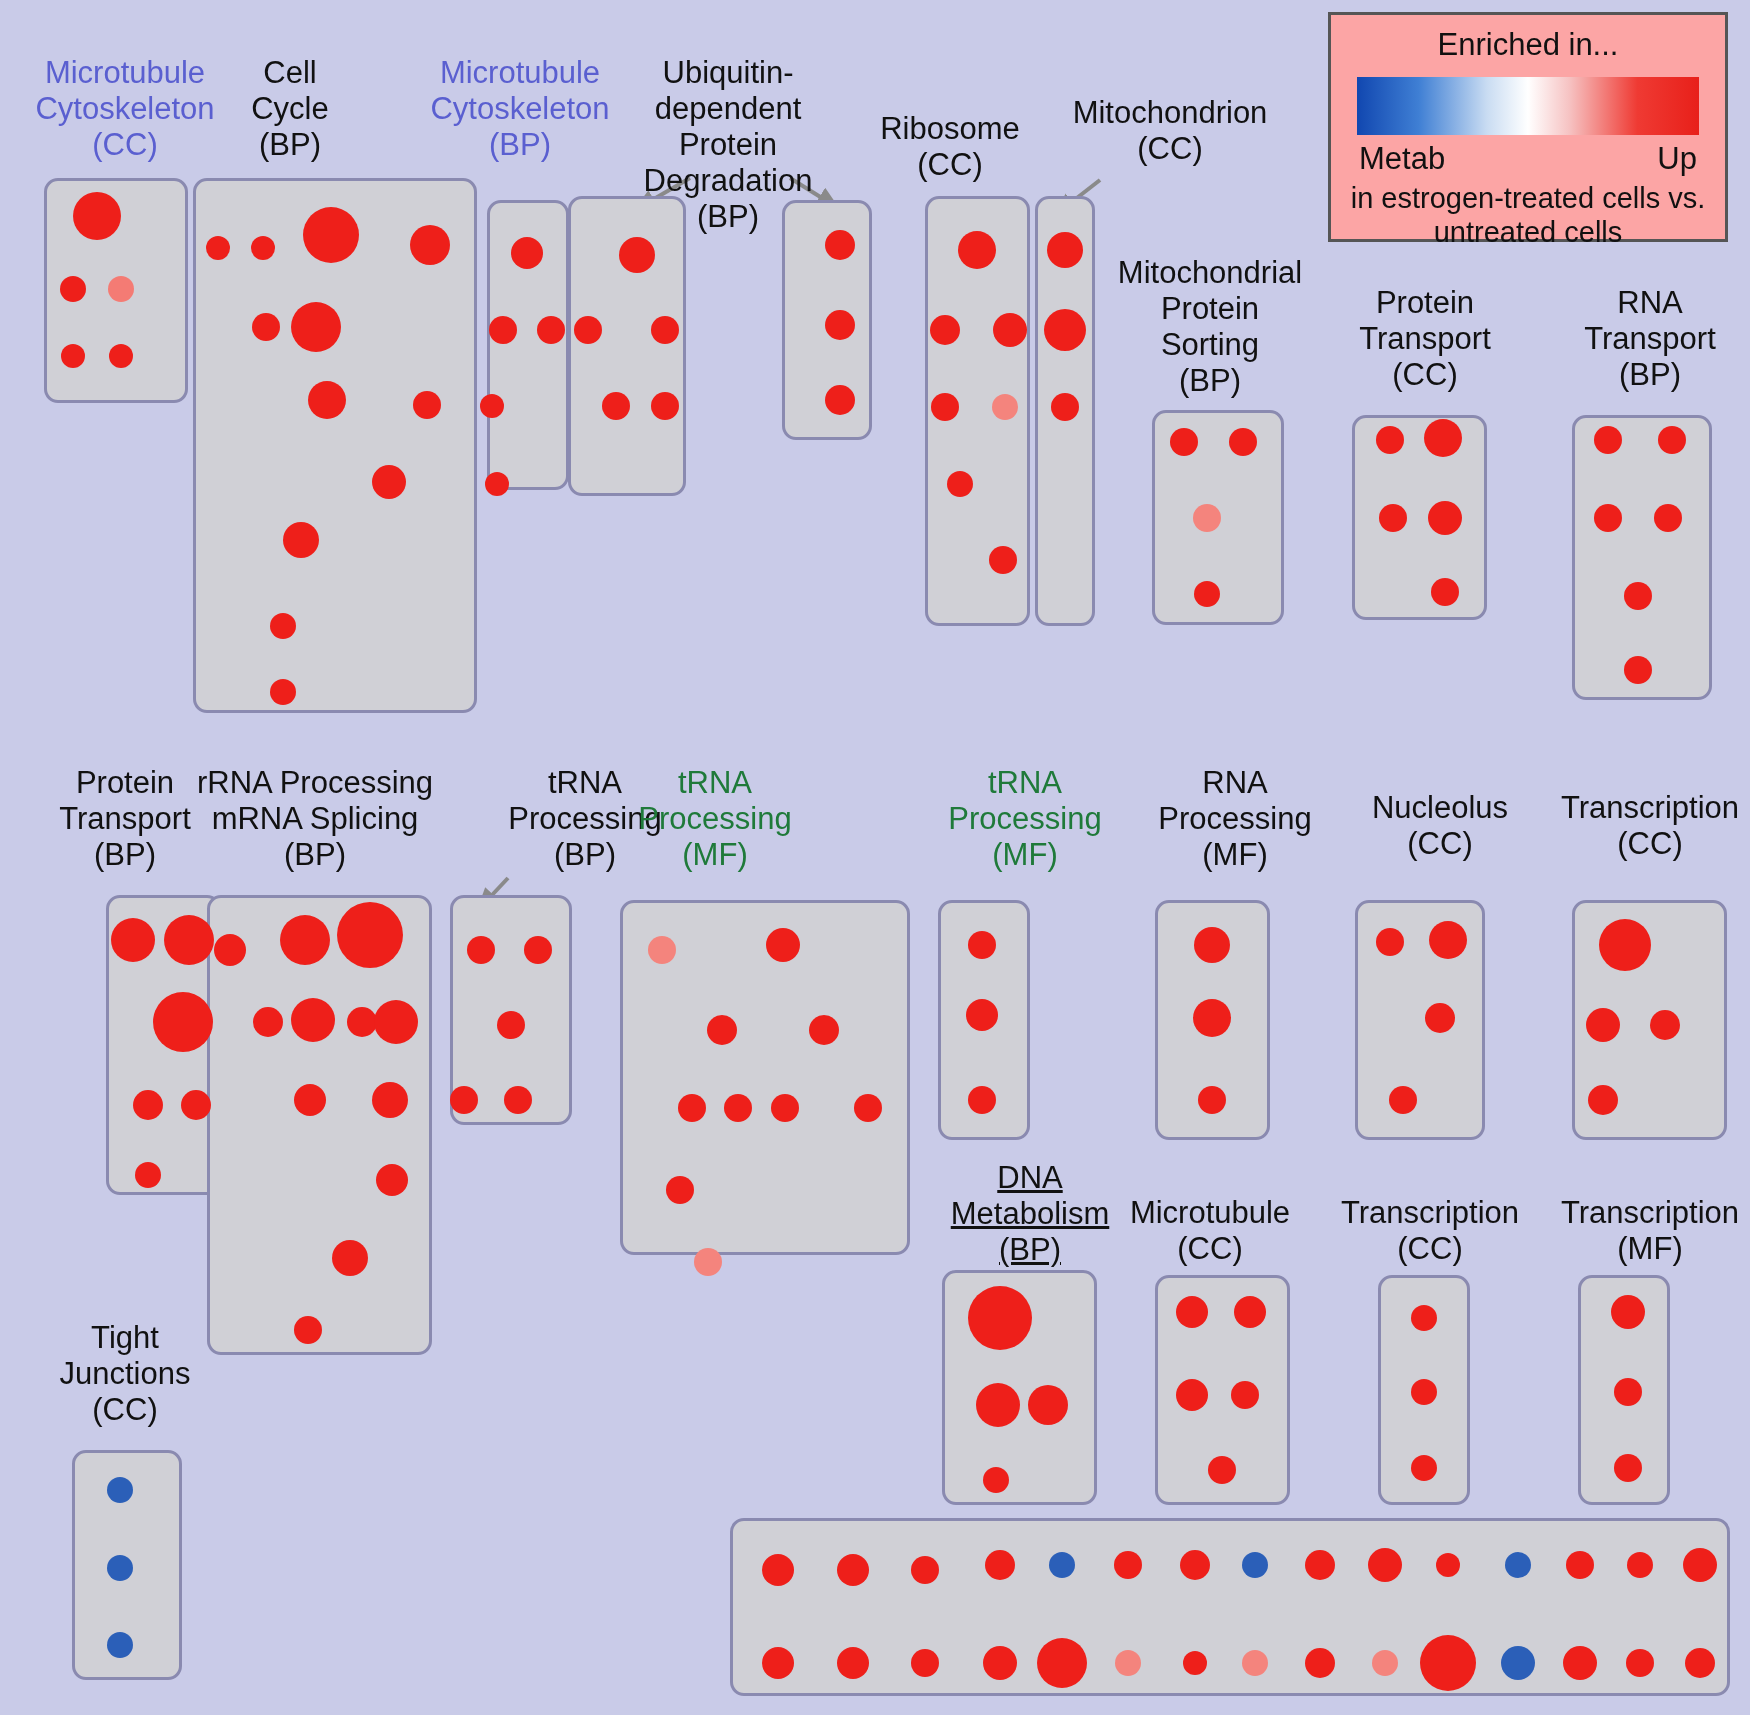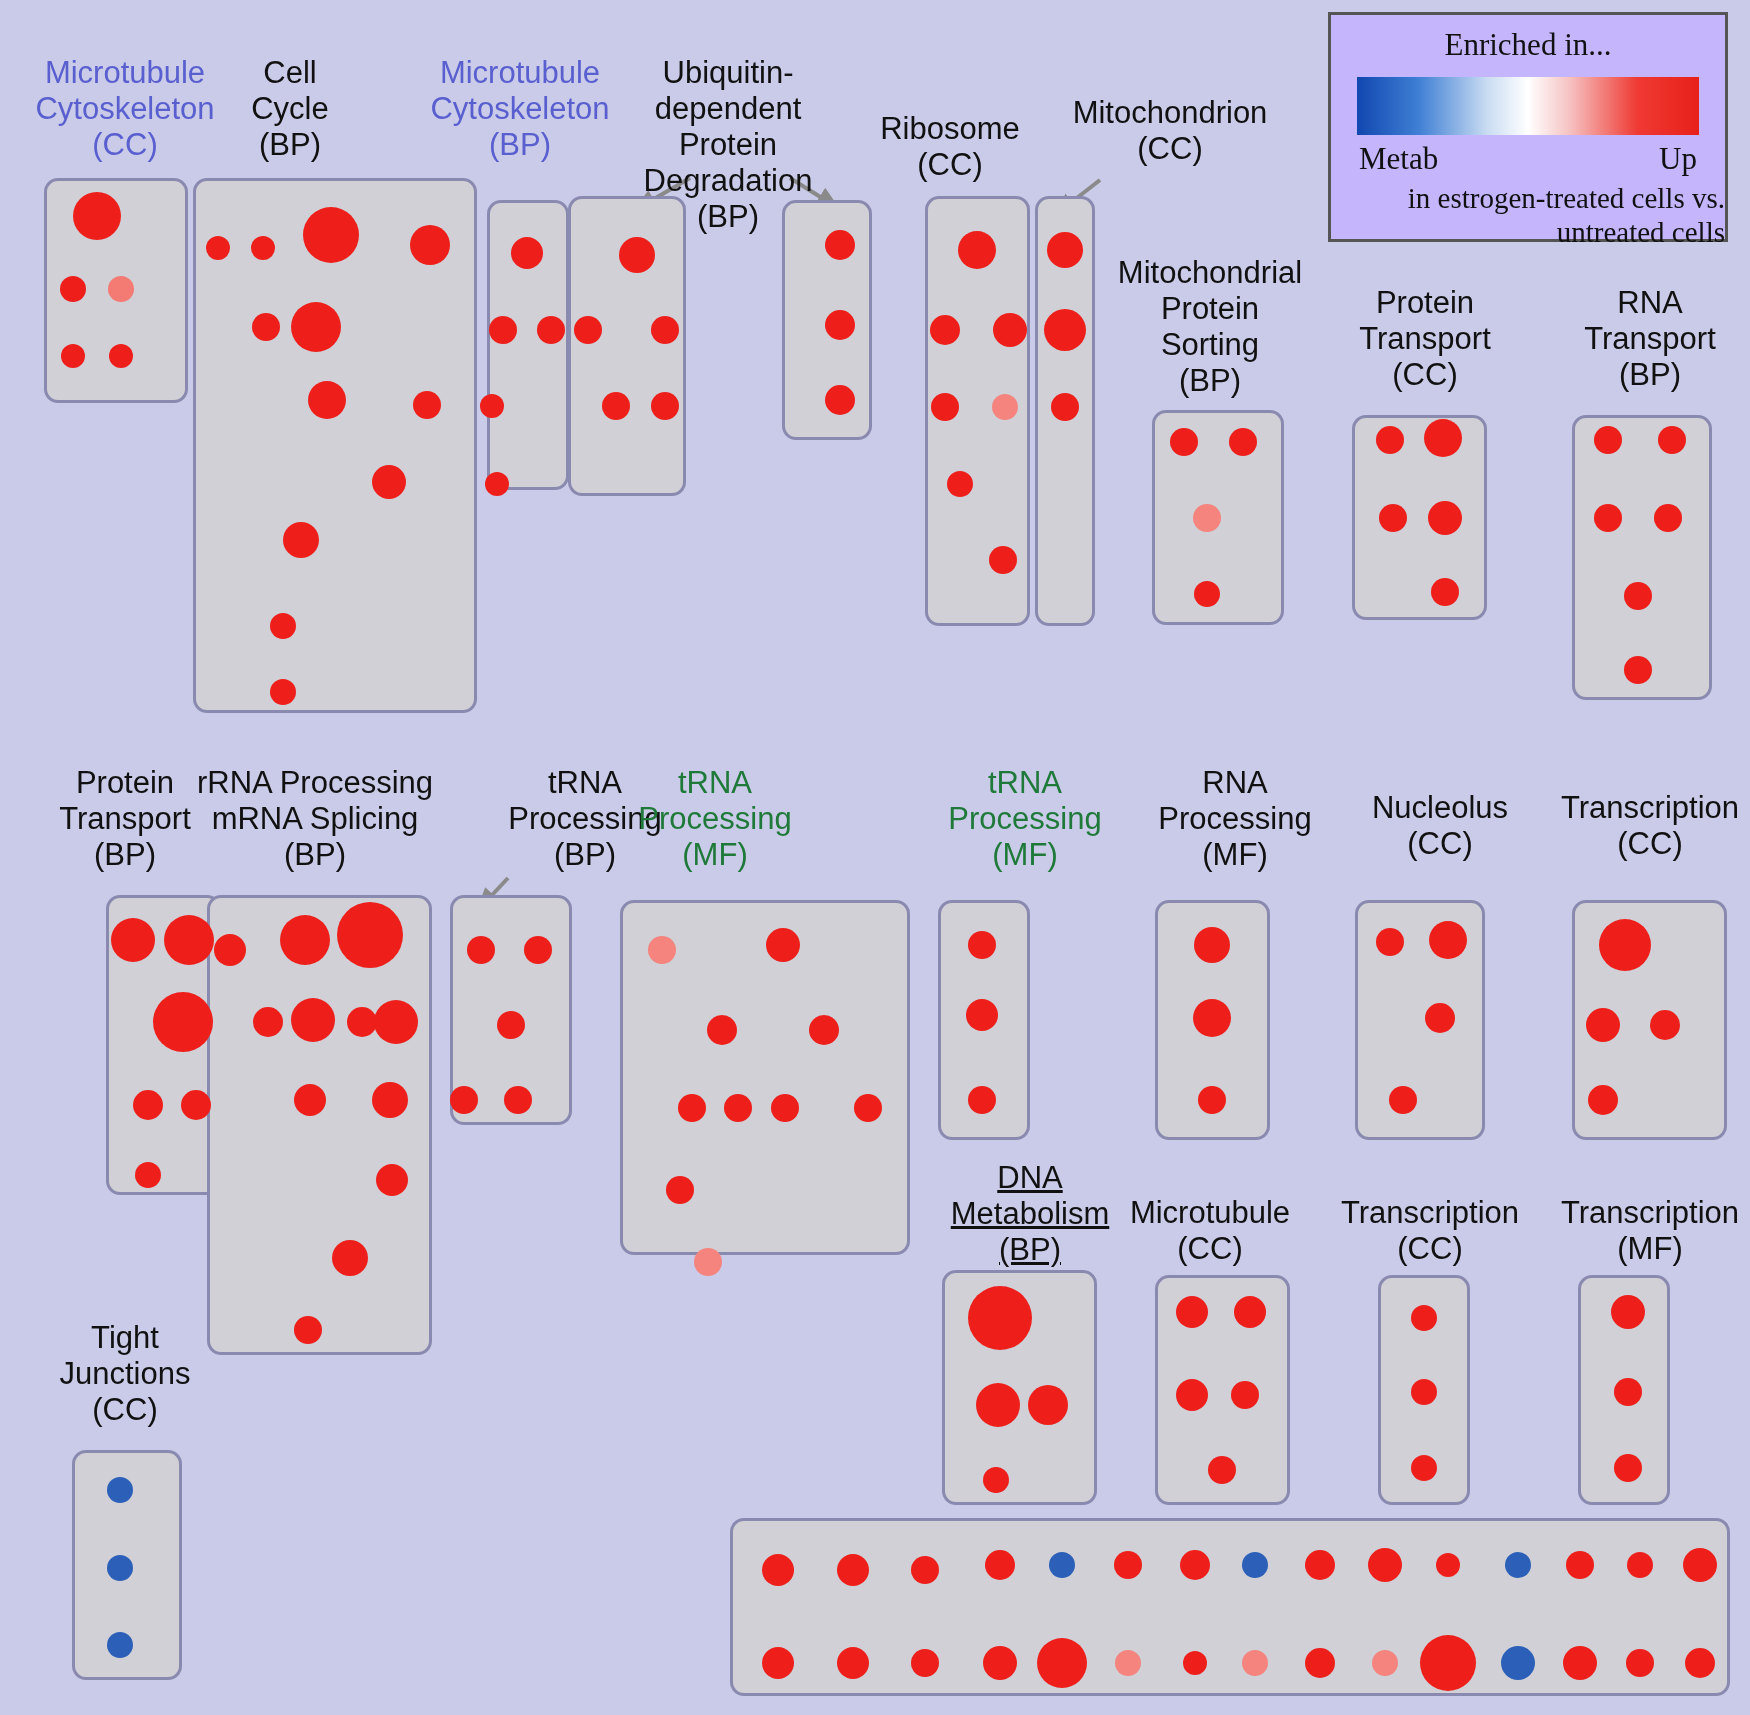--- a/index.html
+++ b/index.html
@@ -19,33 +19,32 @@
     line-height:36px;
     text-align:center;
     white-space:pre-line;
     font-family:"Liberation Sans", sans-serif;
   }
   .label.blue{color:#5a5fd0;}
   .label.green{color:#1f7a3a;}
   .legend{
     position:absolute;
     border:3px solid #555;
-    background:#c4b5fd;
+    background:#fca5a5;
     box-sizing:border-box;
-    font-family:Liberation Serif, serif;
   }
   .legend-title{
     text-align:center;font-size:31px;color:#111;margin-top:12px;
   }
   .legend-bar{
     height:58px;margin:14px 26px 6px 26px;
     background:linear-gradient(to right,#1147b0 0%,#3f7fd4 18%,#c9dcf2 38%,#ffffff 50%,#f6c3c3 62%,#ef3a33 82%,#e8201a 100%);
   }
   .legend-ends{display:flex;justify-content:space-between;padding:0 28px;font-size:31px;color:#111;}
-  .legend-sub{text-align:right;font-size:29px;line-height:34px;color:#111;margin-top:4px;}
+  .legend-sub{text-align:center;font-size:29px;line-height:34px;color:#111;margin-top:4px;}
   .box{
     position:absolute;
     background:#d0d0d6;
     border:3px solid #8a8ab0;
     border-radius:14px;
     box-sizing:border-box;
   }
   .node{
     position:absolute;
     border-radius:50%;

